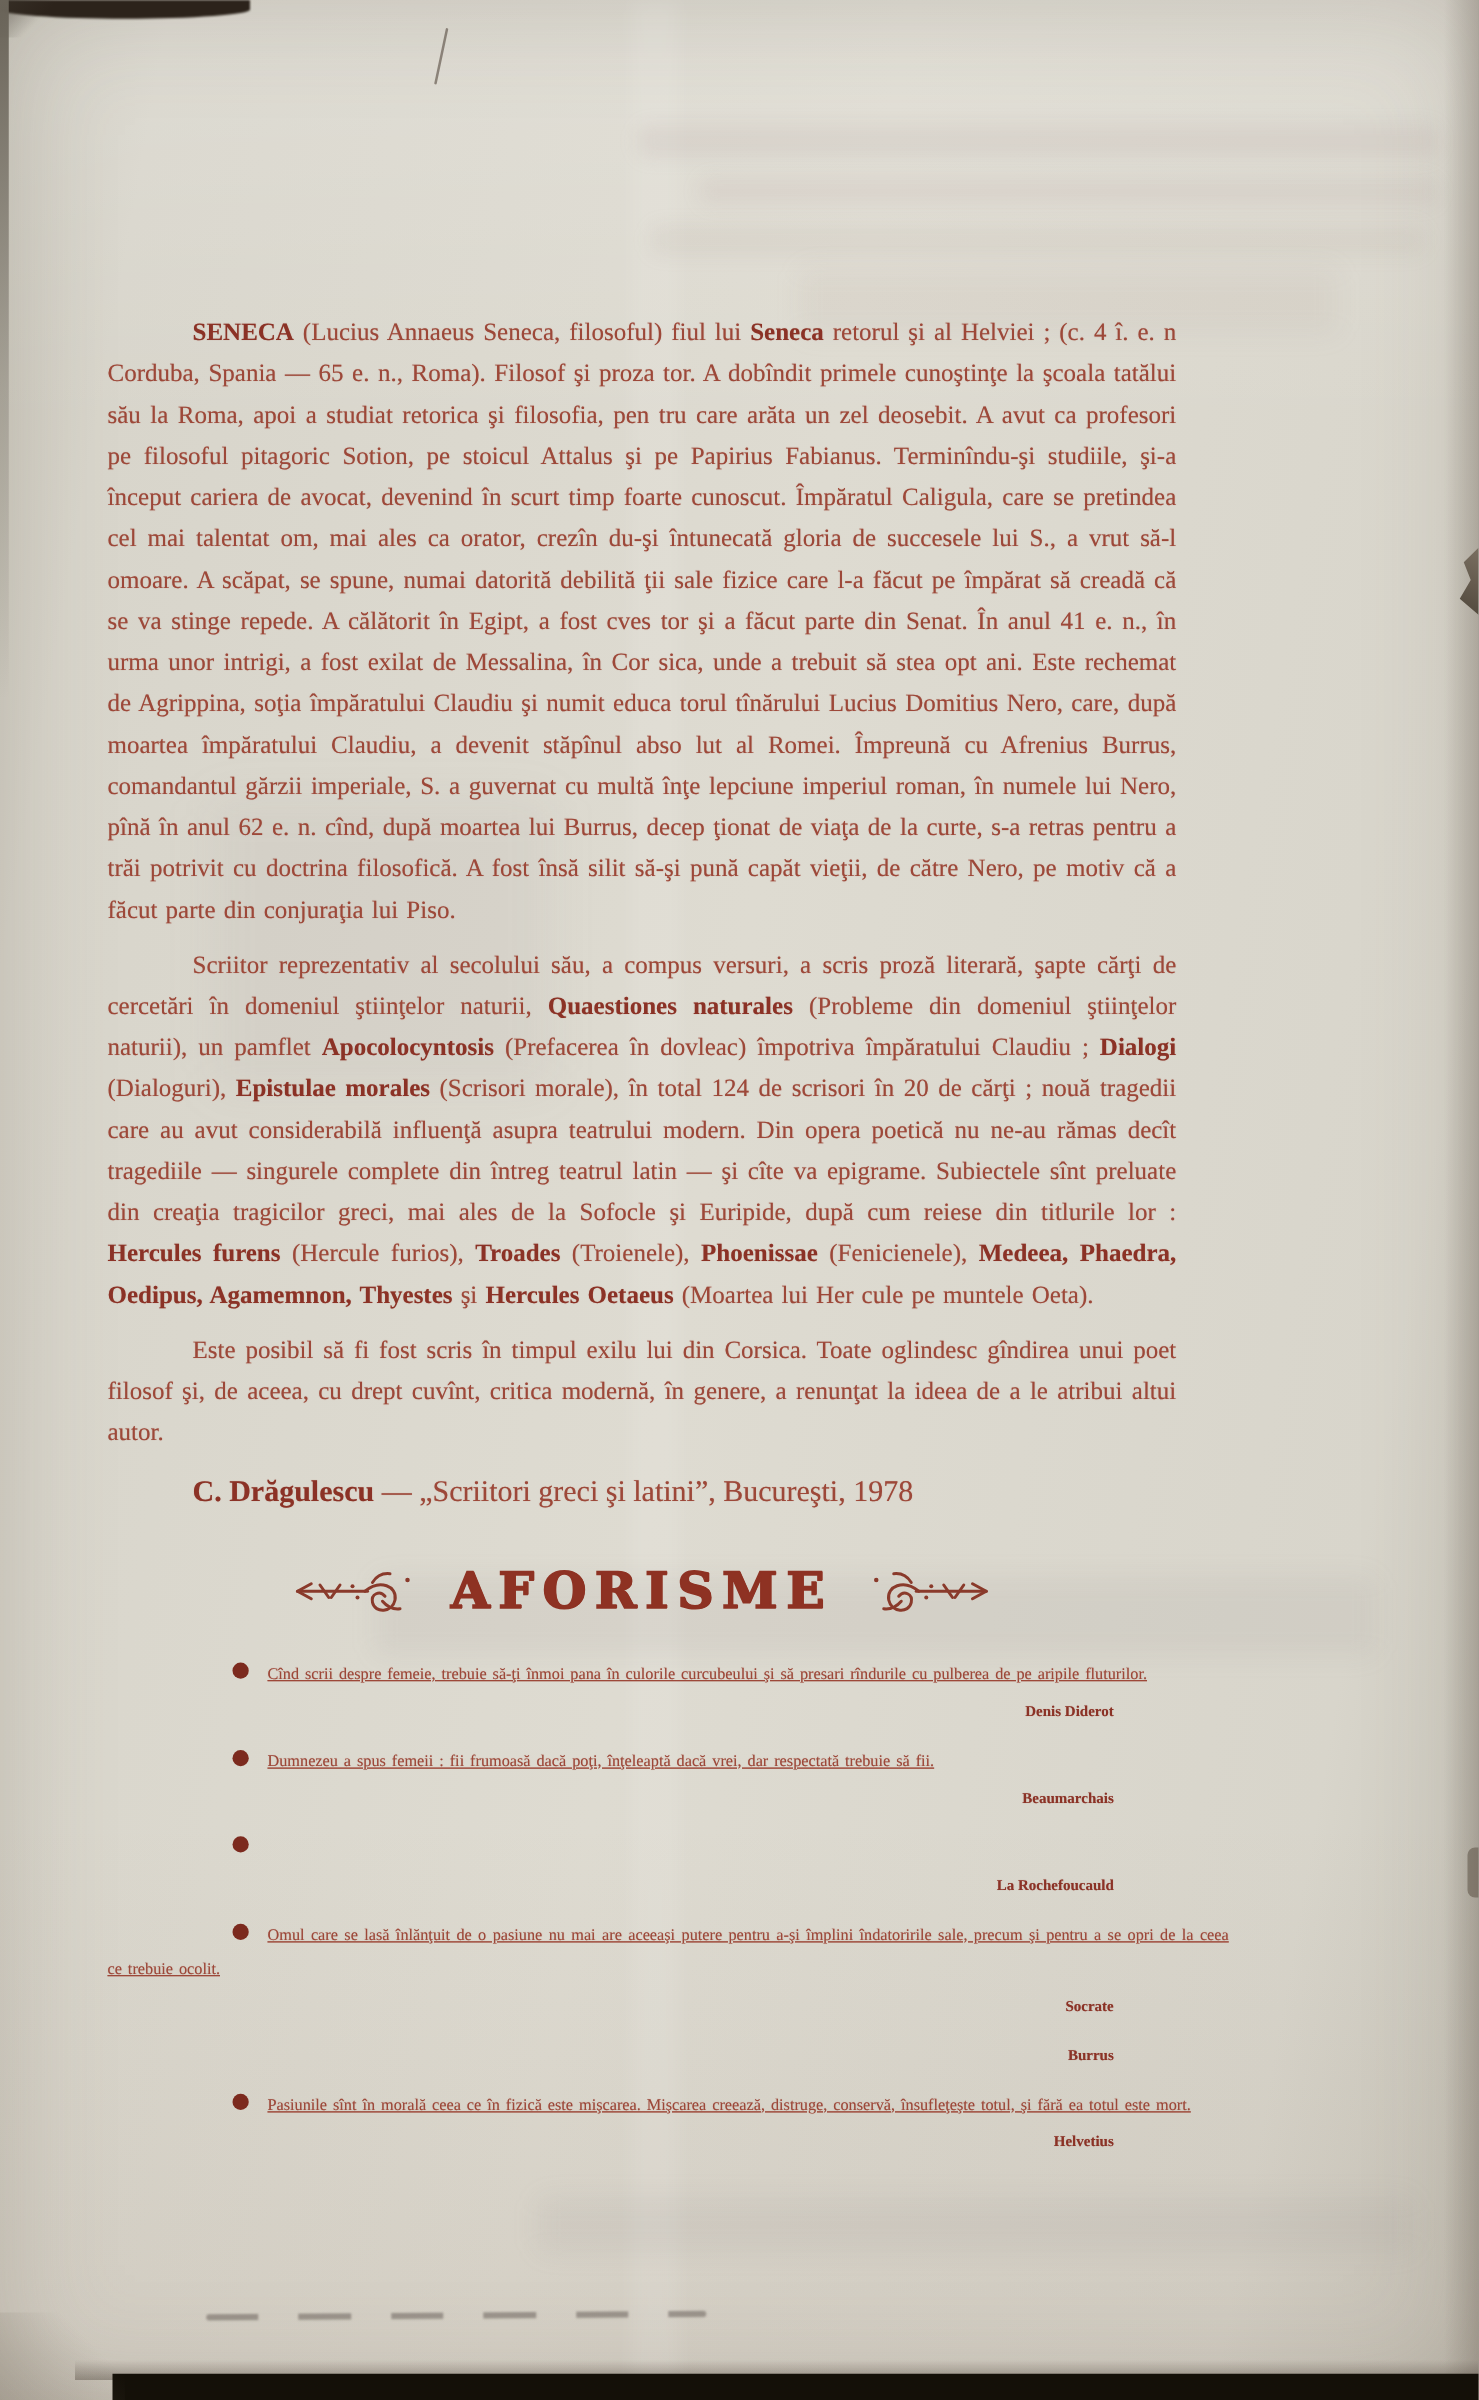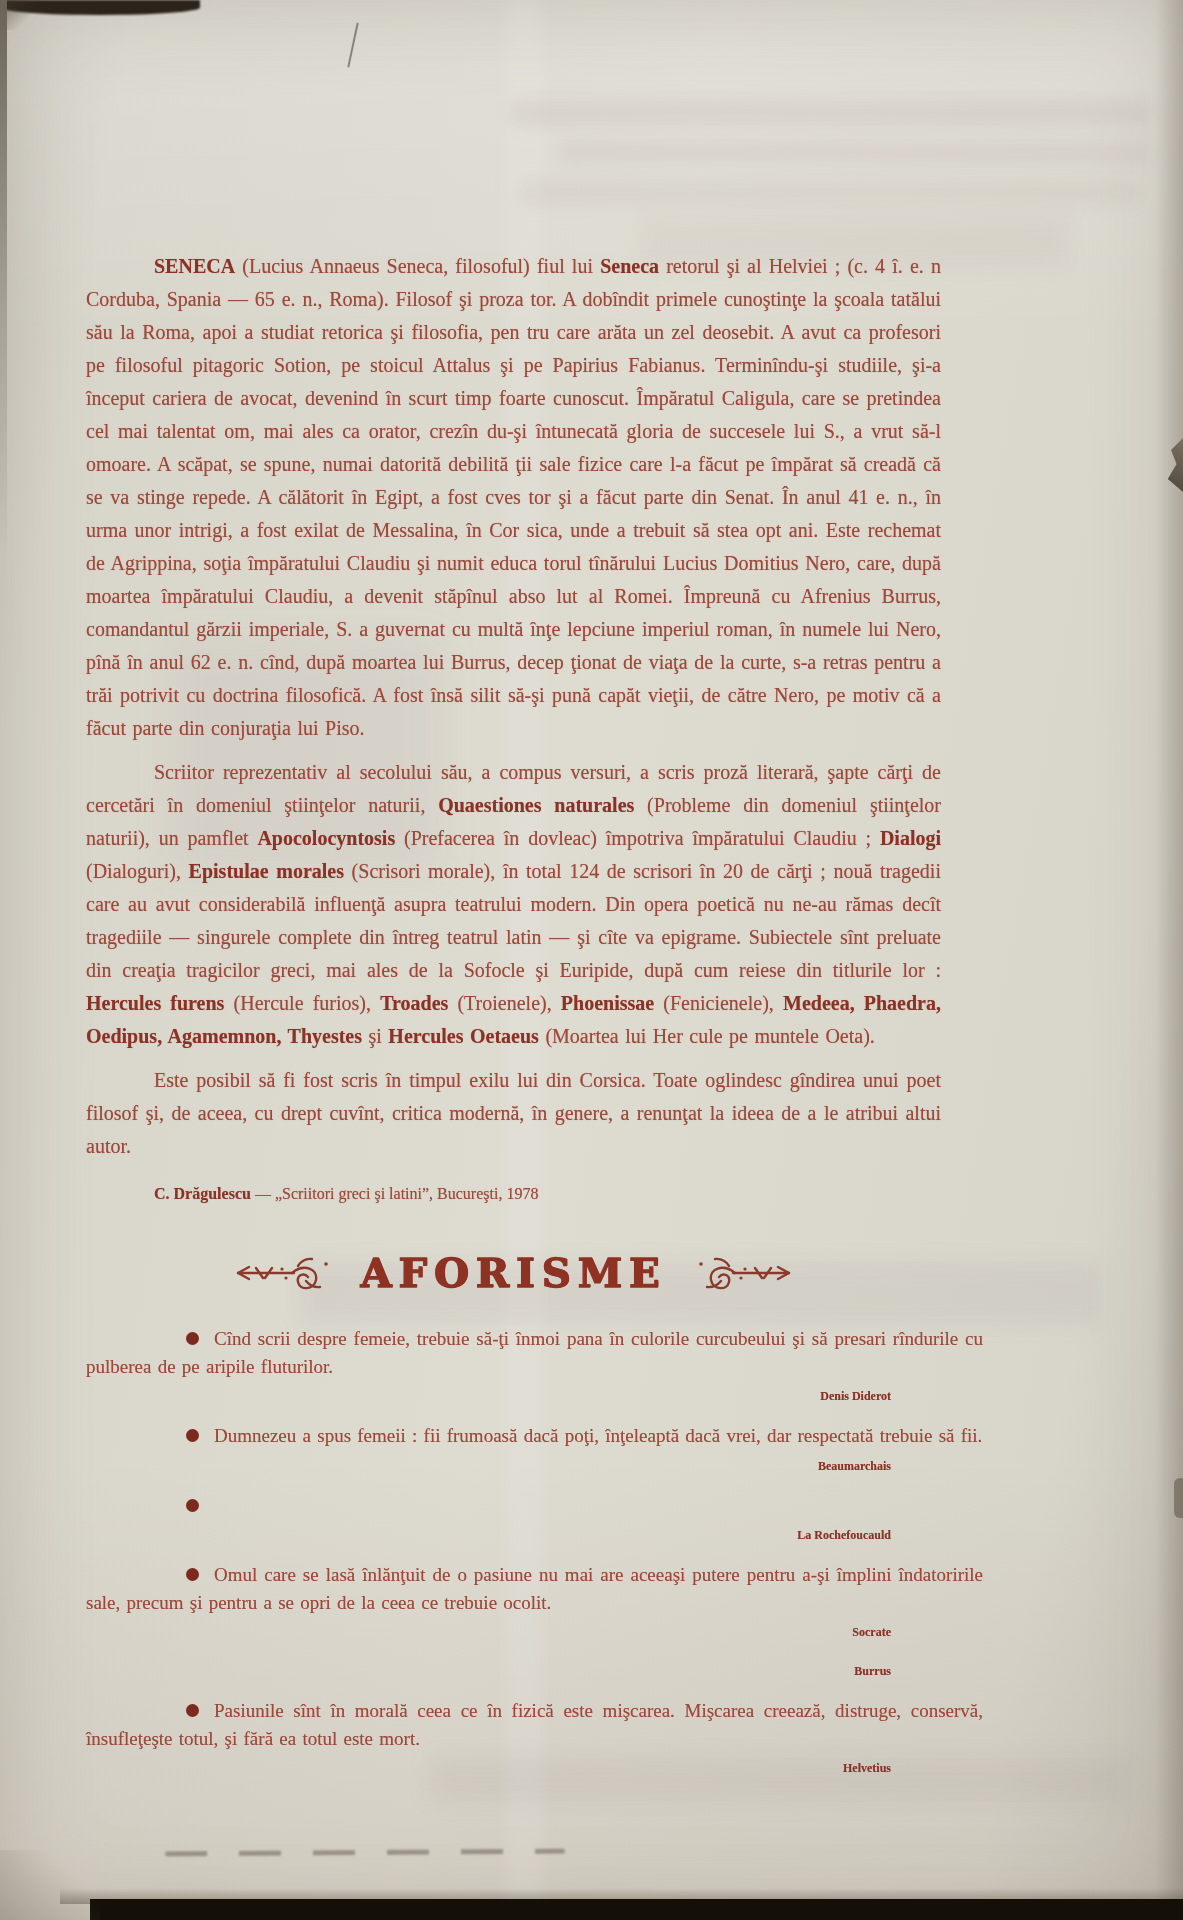--- a/index.html
+++ b/index.html
@@ -50,21 +50,21 @@
     font-size:20px;line-height:33px;
     text-align:justify;
     text-indent:68px;
     word-spacing:1.5px;
     color:#9d4839;
     text-shadow:0 0 0.7px rgba(157,72,57,0.55);
   }
   .seg-b{font-weight:700;color:#8b3226;}
   .citation{
     margin:16px 0 0 0;
-    font-size:16px;line-height:30px;
+    font-size:24px;line-height:30px;
     text-indent:68px;
     color:#9d4839;
     text-shadow:0 0 0.7px rgba(157,72,57,0.55);
   }
   .heading-row{
     margin-top:42px;
     display:flex;align-items:center;justify-content:center;gap:21px;
   }
   .title{
     margin:0;
@@ -74,26 +74,27 @@
     letter-spacing:7px;
     color:#8e3223;
     -webkit-text-stroke:1.3px #8e3223;
     text-shadow:1px 0 0 #8e3223;
   }
   .ornament{display:inline-flex;align-items:center;}
   .ornament svg{display:block;}
   .aphorism{margin-bottom:13px;}
   .aph-text{
     margin:0;
-    font-size:19px;line-height:27.5px;
+    font-size:13px;line-height:27.5px;
     text-align:justify;
     text-indent:100px;
     word-spacing:1.5px;
     color:#9d4839;
     text-shadow:0 0 0.6px rgba(157,72,57,0.5);
+    text-decoration:underline;
   }
   .bullet{
     display:inline-block;width:13px;height:13px;border-radius:50%;
     background:#7c2a1e;margin-right:15px;
   }
   .aph-author{
     margin-top:3px;
     font-size:12px;line-height:26px;
     font-weight:700;color:#8b3226;
     text-align:right;padding-right:92px;

